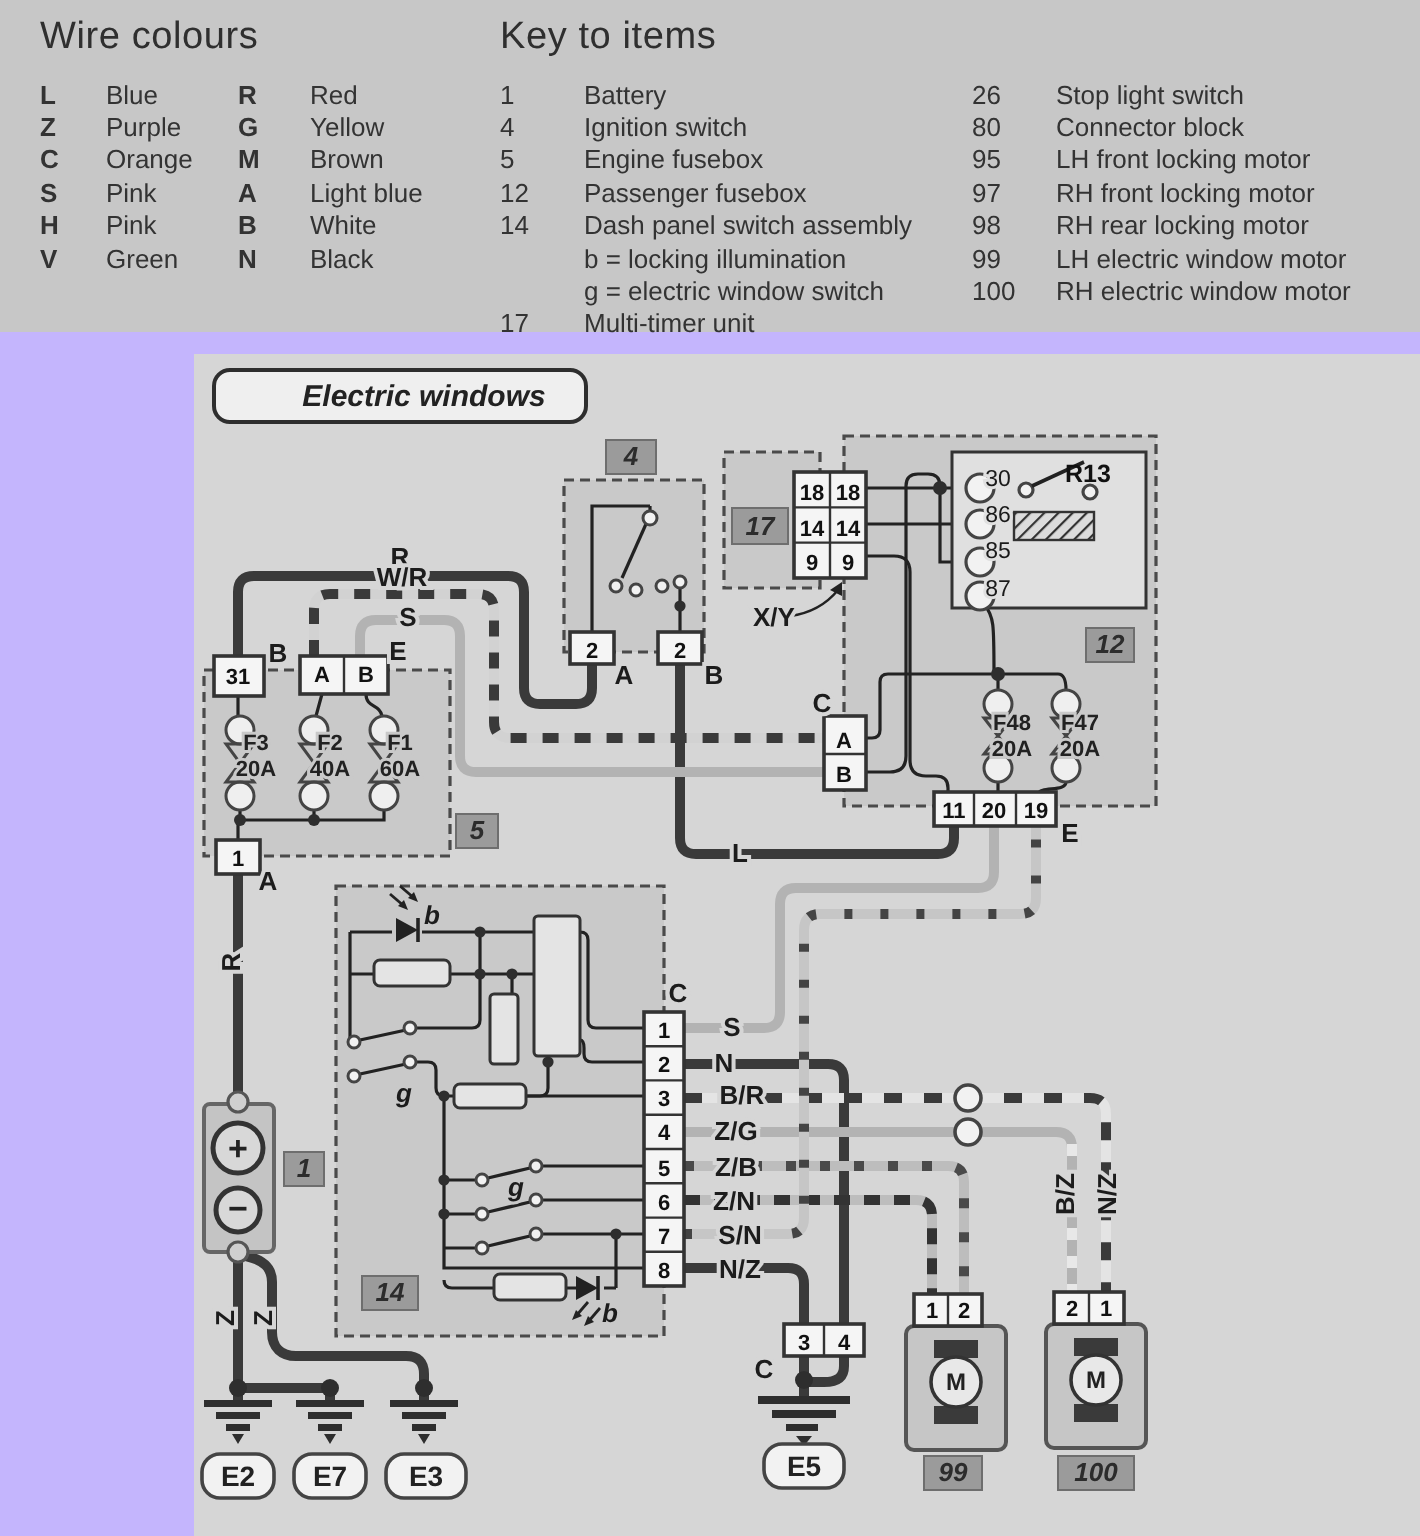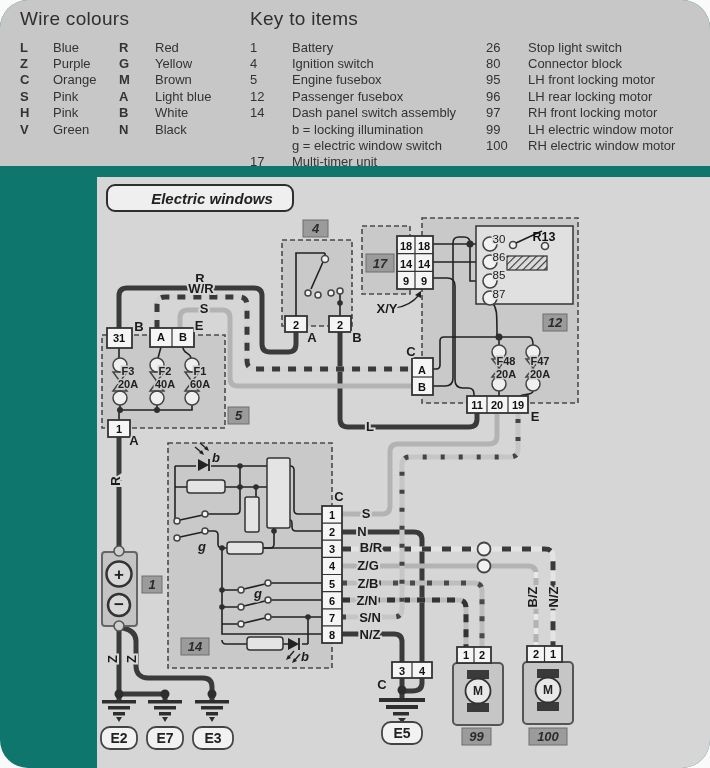--- a/index.html
+++ b/index.html
@@ -1,17 +1,17 @@
 <!DOCTYPE html>
 <html><head>
 <meta charset="utf-8">
 <style>
   html,body{margin:0;padding:0;background:#fafafa;}
-  #page{position:relative;width:710px;height:768px;background:#0f766e;overflow:hidden;
-        font-family:"Liberation Sans",sans-serif;border-radius:28px;}
+  #page{position:relative;width:710px;height:768px;background:#c4b5fd;overflow:hidden;
+        font-family:"Liberation Sans",sans-serif;}
   
   #legend{position:absolute;left:0;top:0;width:710px;height:166px;background:#c7c7c7;}
   .lblock{position:absolute;top:8px;}
   .lg-title{font-size:19px;color:#2f2f2f;letter-spacing:.3px;}
   #wc-rows{margin-top:9px;}
   .wc-row{display:flex;height:16.4px;font-size:13px;color:#333;align-items:center;}
   .wc-code{width:33px;font-weight:bold;}
   .wc-name{width:66px;}
   .wc-code2{width:36px;font-weight:bold;}
   .key-cols{display:flex;margin-top:9px;}
@@ -130,26 +130,26 @@
             </div>
             <div class="key-row">
               <span class="key-num">80</span>
               <span class="key-label">Connector block</span>
             </div>
             <div class="key-row">
               <span class="key-num">95</span>
               <span class="key-label">LH front locking motor</span>
             </div>
             <div class="key-row">
-              <span class="key-num">96</span>
-              <span class="key-label">LH rear locking motor</span>
-            </div>
-            <div class="key-row">
               <span class="key-num">97</span>
               <span class="key-label">RH front locking motor</span>
+            </div>
+            <div class="key-row">
+              <span class="key-num">98</span>
+              <span class="key-label">RH rear locking motor</span>
             </div>
             <div class="key-row">
               <span class="key-num">99</span>
               <span class="key-label">LH electric window motor</span>
             </div>
             <div class="key-row">
               <span class="key-num">100</span>
               <span class="key-label">RH electric window motor</span>
             </div>
           </div>

